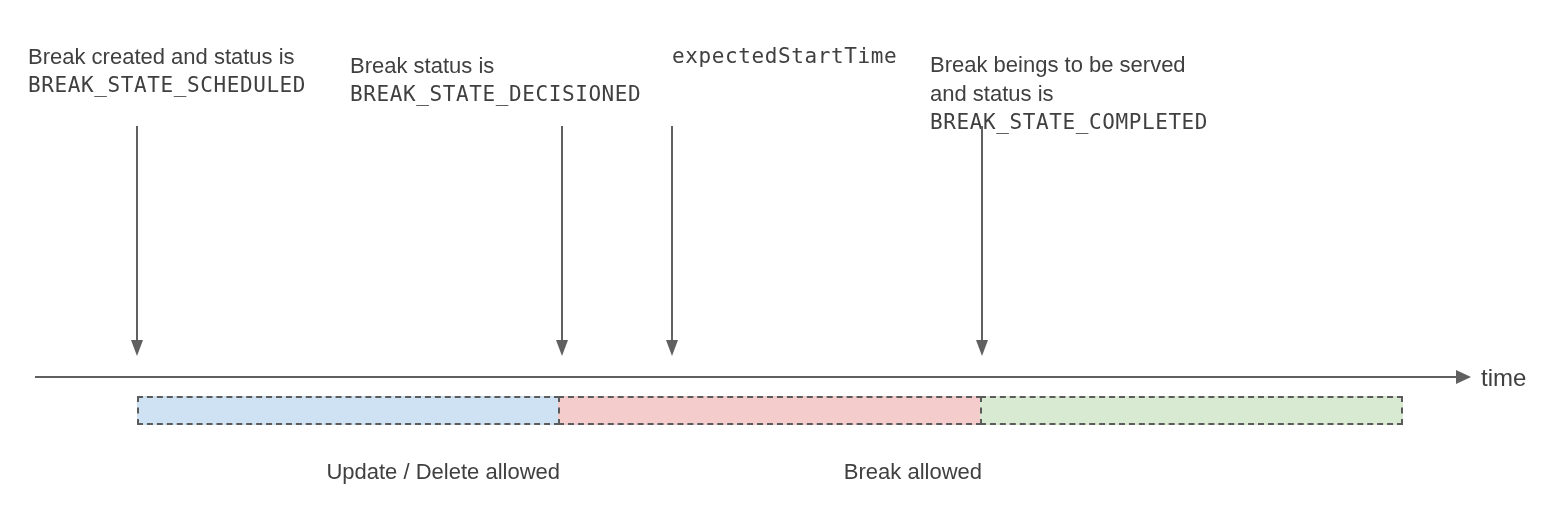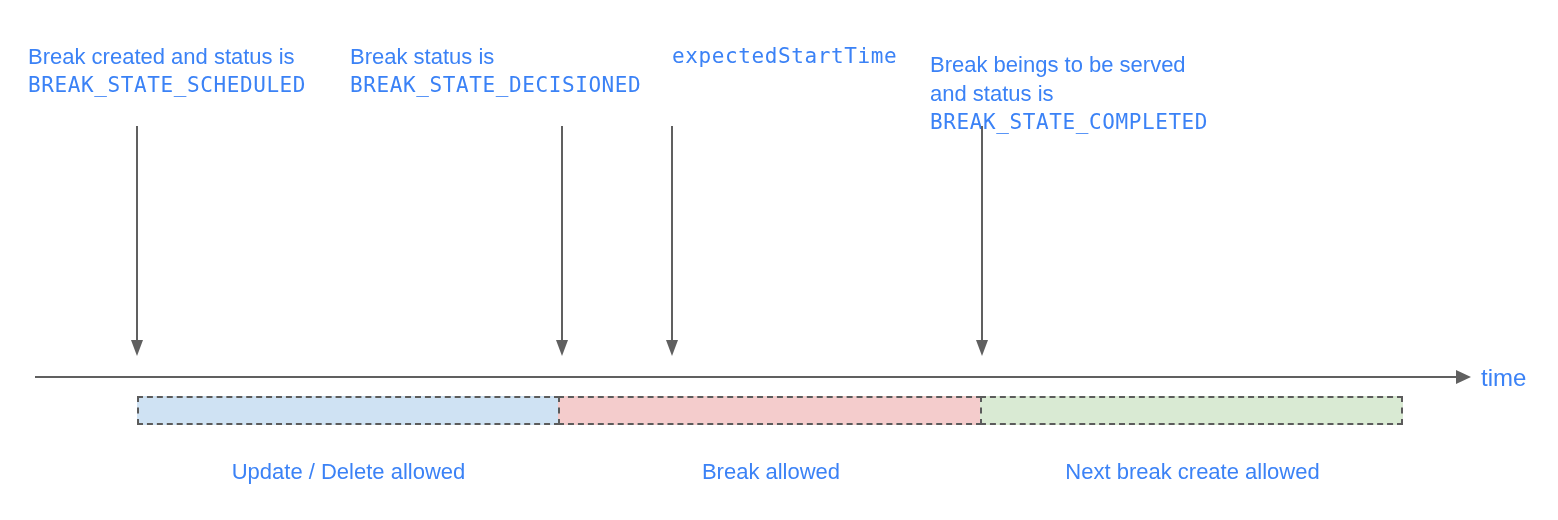--- a/index.html
+++ b/index.html
@@ -2,38 +2,38 @@
 <html><head>
 <meta charset="utf-8">
 <style>
   html, body { margin: 0; padding: 0; background: #ffffff; }
   .canvas {
     position: relative;
     width: 1558px;
     height: 520px;
     background: #ffffff;
     font-family: "Liberation Sans", sans-serif;
-    color: #3b82f6;
+    color: #404040;
     overflow: hidden;
   }
 
   
   .annotation {
     position: absolute;
     font-size: 22px;
     line-height: 29px;
     white-space: nowrap;
   }
   .annotation .code {
     font-family: "DejaVu Sans Mono", monospace;
     font-size: 21px;
     letter-spacing: 0.6px;
   }
   .ann-1 { left: 28px;  top: 42px; }
-  .ann-2 { left: 350px; top: 42px; }
+  .ann-2 { left: 350px; top: 51px; }
   .ann-3 { left: 672px; top: 42px; }
   .ann-4 { left: 930px; top: 50px; }
 
   
   .down-arrow {
     position: absolute;
     top: 126px;
     height: 216px;
     width: 2px;
     background: #606060;
@@ -92,21 +92,21 @@
   }
   .seg-1 { left: 137px; width: 423px; }
   .seg-2 { left: 558px; width: 424px; }
   .seg-3 { left: 980px; width: 423px; }
 
   
   .segment-label {
     position: absolute;
     top: 459px;
     font-size: 22px;
-    text-align: center;
+    text-align: right;
   }
   .lab-1 { left: 137px; width: 423px; }
   .lab-2 { left: 560px; width: 422px; }
   .lab-3 { left: 982px; width: 421px; }
 </style>
 </head>
 <body>
 
 <div class="canvas">
 
@@ -137,15 +137,14 @@
 
   <div class="timeline-axis"></div>
   <div class="time-label">time</div>
 
   <div class="segment seg-1" style="background-color: rgb(207, 226, 243);"></div>
   <div class="segment seg-2" style="background-color: rgb(244, 204, 204);"></div>
   <div class="segment seg-3" style="background-color: rgb(217, 234, 211);"></div>
 
   <div class="segment-label lab-1">Update / Delete allowed</div>
   <div class="segment-label lab-2">Break allowed</div>
-  <div class="segment-label lab-3">Next break create allowed</div>
 
 </div>
 
 </body></html>

